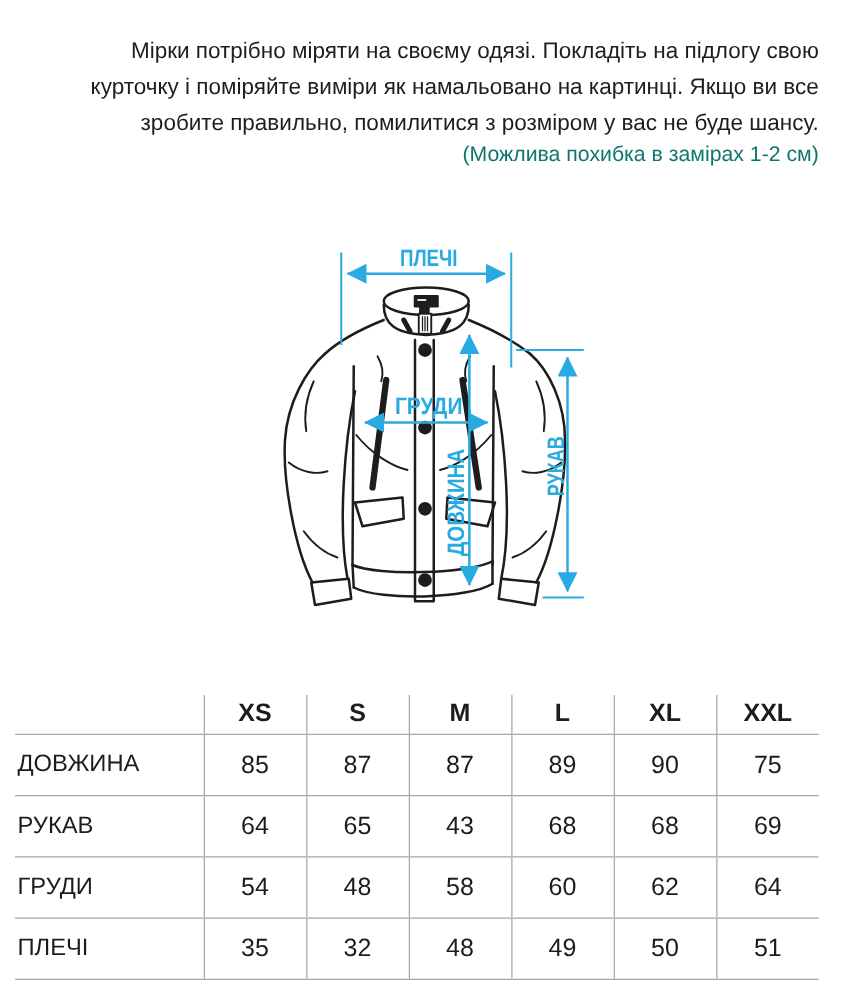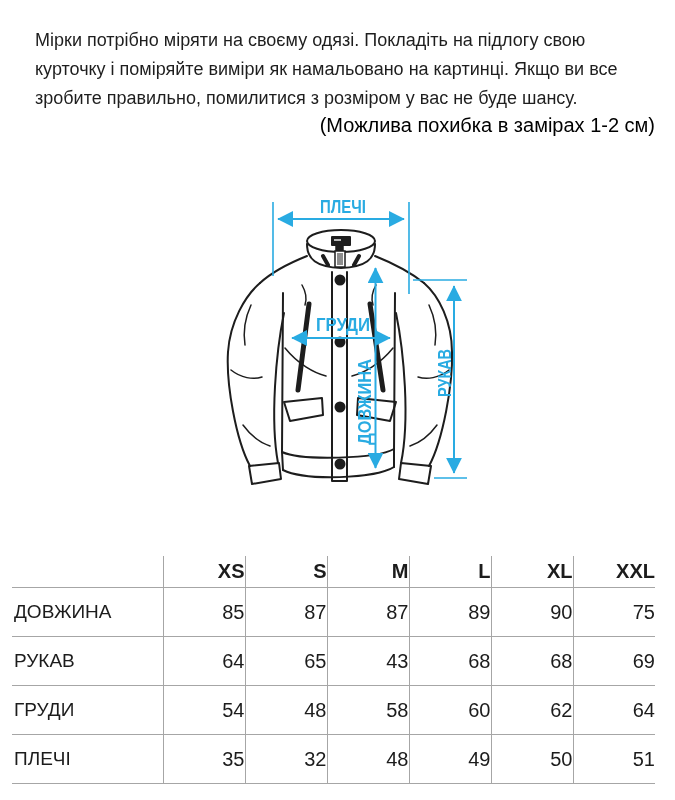--- a/index.html
+++ b/index.html
@@ -2,41 +2,41 @@
 <html style="--accent: #29ABE2; --ink: #1d1d1d;"><head>
 <meta charset="utf-8">
 <style>
   html,body{margin:0;padding:0;background:#fff;}
   .page{
     position:relative;width:675px;height:800px;background:#fff;overflow:hidden;
     font-family:"Liberation Sans",sans-serif;color:#1e1e1e;
   }
   .intro{
     position:absolute;top:26px;left:35px;right:20px;
-    font-size:18px;line-height:29px;color:#1e1e1e;
+    text-align:right;font-size:18px;line-height:29px;color:#1e1e1e;
   }
   .note{
     position:absolute;top:114px;left:35px;right:20px;
-    text-align:right;font-size:20px;color:#000000;
+    text-align:right;font-size:17px;color:#0f766e;
   }
   svg.diagram{position:absolute;top:165px;left:0;}
   .ink{stroke:var(--ink,#1d1d1d);}
   .accent{stroke:var(--accent,#29ABE2);}
   .blue-label{
     fill:var(--accent,#29ABE2);
     font-family:"Liberation Sans",sans-serif;font-weight:bold;font-size:19px;
   }
   table.sizes{
     position:absolute;top:556px;left:12px;
     border-collapse:collapse;table-layout:fixed;
     font-size:20px;color:#1c1c1c;
   }
   .sizes col.c-label{width:151px;}
   .sizes col.c-size{width:82px;}
-  .sizes th,.sizes td{padding:0;text-align:right;font-weight:normal;}
+  .sizes th,.sizes td{padding:0;text-align:center;font-weight:normal;}
   .sizes thead th{height:31px;font-weight:bold;font-size:20px;}
   .sizes tbody th,.sizes tbody td{height:48px;}
   .sizes thead th,.sizes tbody th,.sizes tbody td{border-bottom:1px solid #a6a6a6;}
   .sizes tr > *:not(:first-child){border-left:1px solid #a6a6a6;}
   .sizes tbody th.rowlabel{text-align:left;font-size:19px;padding-left:2px;}
 </style>
 </head>
 <body>
 
 <div class="page">

